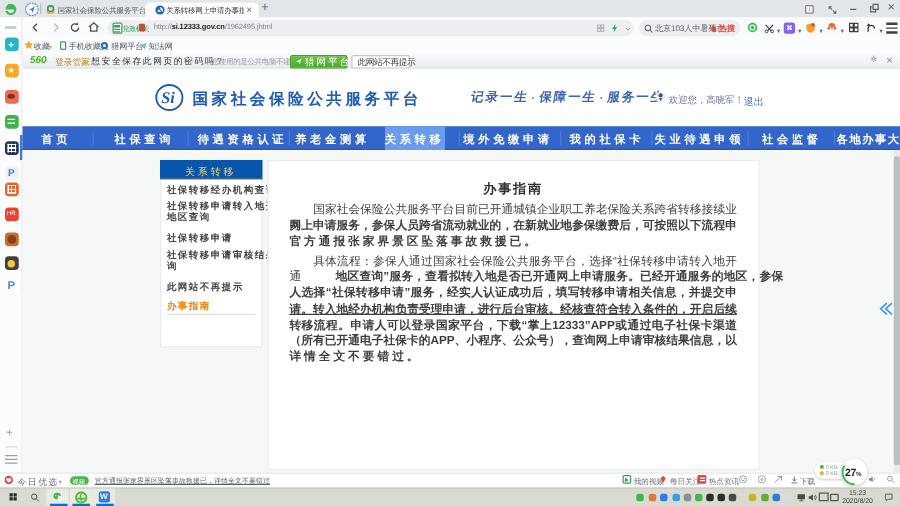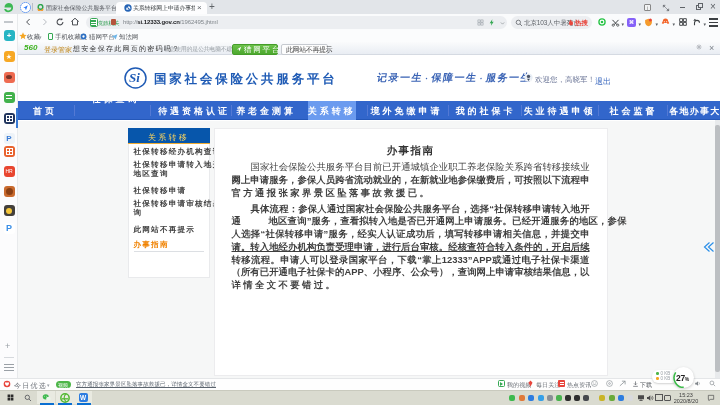--- a/index.html
+++ b/index.html
@@ -212,21 +212,21 @@
       <path d="M8 15h8l-4 6z" fill="#3f4a5e"></path>
     </svg>
 <div class="abs cjk" style="left:535px;top:75px;font-size:7.5px;letter-spacing:0px;color:#707a9a;white-space:nowrap">欢迎您，高晓军！</div>
 <div class="abs cjk" style="left:595px;top:75.5px;font-size:8px;letter-spacing:0px;color:#3f6cc0;white-space:nowrap">退出</div>
 
 <div class="abs" style="left:18px;top:101px;width:702px;height:18.5px;background:#3266cb;border-bottom:1.5px solid #2457b8">
 </div>
 <div class="abs" style="left:307.5px;top:101px;width:48px;height:18.5px;background:#6b9bef"></div>
 <div id="nav">
 <div class="abs cjk" style="left:-15px;top:105px;width:120px;text-align:center;font-size:9px;letter-spacing:2.95px;color:#fff;font-weight:bold;white-space:nowrap">首页</div>
-<div class="abs cjk" style="left:55.5px;top:93px;width:120px;text-align:center;font-size:9px;letter-spacing:2.95px;color:#fff;font-weight:bold;white-space:nowrap">社保查询</div>
+<div class="abs cjk" style="left:55.5px;top:105px;width:120px;text-align:center;font-size:9px;letter-spacing:2.95px;color:#fff;font-weight:bold;white-space:nowrap">社保查询</div>
 <div class="abs cjk" style="left:134px;top:105px;width:120px;text-align:center;font-size:9px;letter-spacing:2.95px;color:#fff;font-weight:bold;white-space:nowrap">待遇资格认证</div>
 <div class="abs cjk" style="left:206px;top:105px;width:120px;text-align:center;font-size:9px;letter-spacing:2.95px;color:#fff;font-weight:bold;white-space:nowrap">养老金测算</div>
 <div class="abs cjk" style="left:271.7px;top:105px;width:120px;text-align:center;font-size:9px;letter-spacing:2.95px;color:#fff;font-weight:bold;white-space:nowrap">关系转移</div>
 <div class="abs cjk" style="left:346.5px;top:105px;width:120px;text-align:center;font-size:9px;letter-spacing:2.95px;color:#fff;font-weight:bold;white-space:nowrap">境外免缴申请</div>
 <div class="abs cjk" style="left:425.5px;top:105px;width:120px;text-align:center;font-size:9px;letter-spacing:2.95px;color:#fff;font-weight:bold;white-space:nowrap">我的社保卡</div>
 <div class="abs cjk" style="left:499.5px;top:105px;width:120px;text-align:center;font-size:9px;letter-spacing:2.95px;color:#fff;font-weight:bold;white-space:nowrap">失业待遇申领</div>
 <div class="abs cjk" style="left:573.5px;top:105px;width:120px;text-align:center;font-size:9px;letter-spacing:2.95px;color:#fff;font-weight:bold;white-space:nowrap">社会监督</div>
 <div class="abs cjk" style="left:640px;top:105px;width:120px;text-align:center;font-size:9px;letter-spacing:1.25px;color:#fff;font-weight:bold;white-space:nowrap">各地办事大厅</div>
 <div class="abs" style="left:74px;top:104.5px;width:1px;height:11px;background:#5379d4"></div>
 <div class="abs" style="left:150px;top:104.5px;width:1px;height:11px;background:#5379d4"></div>
@@ -253,21 +253,21 @@
 <div class="abs cjk" style="left:133.5px;top:225.2px;font-size:7.6px;letter-spacing:1.2px;color:#424242;font-weight:bold;white-space:nowrap">此网站不再提示</div>
 <div class="abs cjk" style="left:133.5px;top:240.2px;font-size:7.6px;letter-spacing:1.2px;color:#f08200;font-weight:bold;white-space:nowrap">办事指南</div>
 </div>
 <div class="abs" style="left:133.5px;top:250.8px;width:70px;height:1px;background:#dcdfe3"></div>
 
 <div class="abs" style="left:213.5px;top:127.5px;width:394px;height:248px;background:#fff;border:1px solid #ececee"></div>
 <div class="abs cjk" style="left:213.5px;top:143.5px;width:394px;text-align:center;font-size:10.5px;font-weight:bold;color:#333;letter-spacing:1.4px">办事指南</div>
 <div class="abs cjk" style="left:231.5px;top:161.1px;width:358px;font-size:9.4px;line-height:12.85px;color:#3f3f3f;font-weight:normal;text-align:justify;text-align-last:justify;text-indent:19px;">国家社会保险公共服务平台目前已开通城镇企业职工养老保险关系跨省转移接续业务</div>
 <div class="abs cjk" style="left:231.5px;top:174.0px;width:358px;font-size:9.4px;line-height:12.85px;color:#3f3f3f;font-weight:bold;text-align:justify;text-align-last:justify;">网上申请服务，参保人员跨省流动就业的，在新就业地参保缴费后，可按照以下流程申</div>
 <div class="abs cjk" style="left:231.5px;top:186.8px;width:358px;font-size:9.4px;line-height:12.85px;color:#3f3f3f;font-weight:bold;letter-spacing:2.37px;white-space:nowrap;">官方通报张家界景区坠落事故救援已。</div>
-<div class="abs cjk" style="left:231.5px;top:202.6px;width:358px;font-size:9.4px;line-height:12.85px;color:#3f3f3f;font-weight:bold;text-align:justify;text-align-last:justify;text-indent:19px;">具体流程：参保人通过国家社会保险公共服务平台，选择“社保转移申请转入地开通</div>
+<div class="abs cjk" style="left:231.5px;top:202.6px;width:358px;font-size:9.4px;line-height:12.85px;color:#3f3f3f;font-weight:normal;text-align:justify;text-align-last:justify;text-indent:19px;">具体流程：参保人通过国家社会保险公共服务平台，选择“社保转移申请转入地开通</div>
 <div class="abs cjk" style="left:231.5px;top:215.4px;width:358px;font-size:9.4px;line-height:12.85px;color:#3f3f3f;font-weight:bold;text-align:justify;text-align-last:justify;margin-left:37px;">地区查询”服务，查看拟转入地是否已开通网上申请服务。已经开通服务的地区，参保</div>
 <div class="abs cjk" style="left:231.5px;top:228.2px;width:358px;font-size:9.4px;line-height:12.85px;color:#3f3f3f;font-weight:bold;text-align:justify;text-align-last:justify;">人选择“社保转移申请”服务，经实人认证成功后，填写转移申请相关信息，并提交申</div>
 <div class="abs cjk" style="left:231.5px;top:240.8px;width:358px;font-size:9.4px;line-height:12.85px;color:#3f3f3f;font-weight:bold;text-align:justify;text-align-last:justify;text-decoration:underline;">请。转入地经办机构负责受理申请，进行后台审核。经核查符合转入条件的，开启后续</div>
 <div class="abs cjk" style="left:231.5px;top:253.6px;width:358px;font-size:9.4px;line-height:12.85px;color:#3f3f3f;font-weight:bold;text-align:justify;text-align-last:justify;">转移流程。申请人可以登录国家平台，下载“掌上12333”APP或通过电子社保卡渠道</div>
 <div class="abs cjk" style="left:231.5px;top:266.4px;width:358px;font-size:9.4px;line-height:12.85px;color:#3f3f3f;font-weight:bold;text-align:justify;text-align-last:justify;">（所有已开通电子社保卡的APP、小程序、公众号），查询网上申请审核结果信息，以</div>
 <div class="abs cjk" style="left:231.5px;top:279.2px;width:358px;font-size:9.4px;line-height:12.85px;color:#3f3f3f;font-weight:bold;letter-spacing:2.37px;white-space:nowrap;">详情全文不要错过。</div>
 
 <div class="abs" style="left:714.5px;top:119.5px;width:5px;height:258px;background:#e8eaec"></div>
 <div class="abs" style="left:714.5px;top:125px;width:5px;height:247px;background:#bcbfc2;border-radius:2px"></div>
 <svg class="abs" style="left:703px;top:241px" width="12" height="12" viewBox="0 0 24 24">

